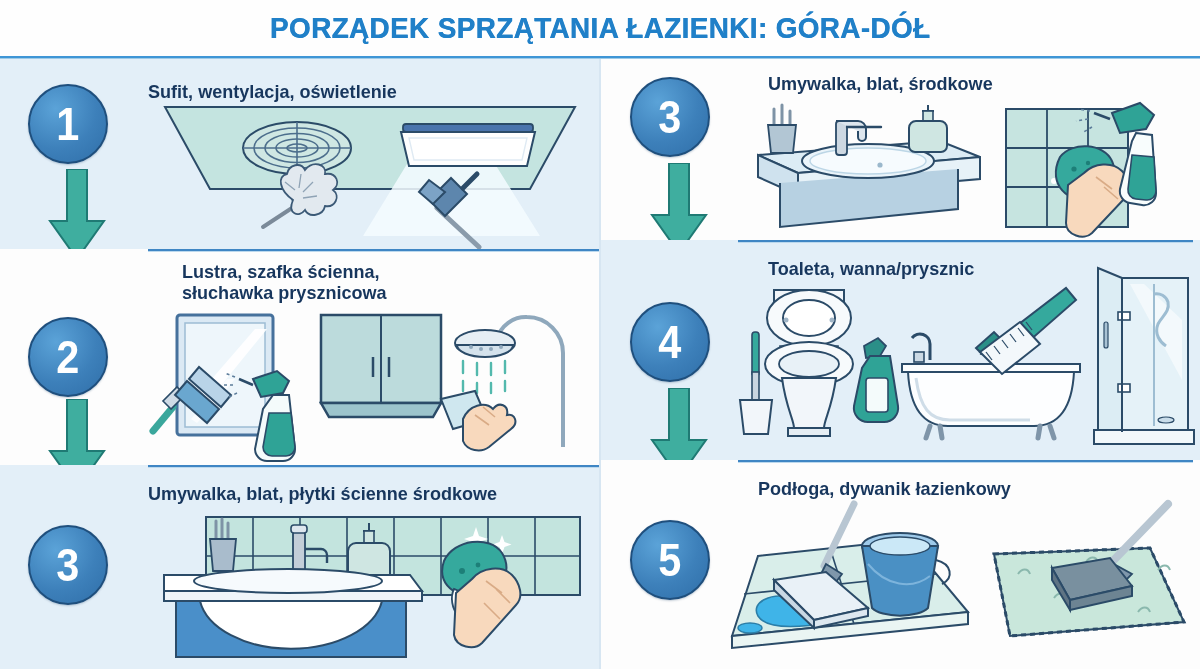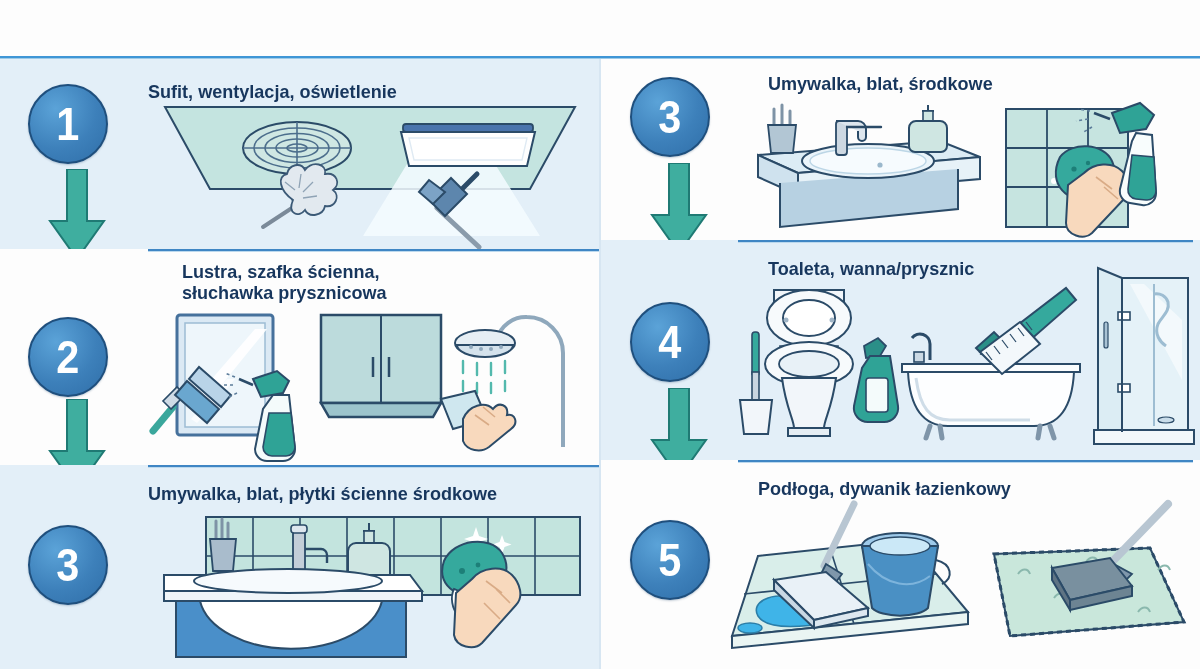--- a/index.html
+++ b/index.html
@@ -81,20 +81,23 @@
   .arrow svg{display:block;width:100%;height:100%;}
 
   .art{position:absolute;}
   .art svg{display:block;overflow:visible;}
 </style>
 </head>
 <body>
 
 <div id="infographic">
 
+  <div class="title-bar">
+    <div class="title-text">PORZĄDEK SPRZĄTANIA ŁAZIENKI: GÓRA-DÓŁ</div>
+  </div>
   <div class="title-rule"></div>
 
   <div class="column col-left">
 
     <div class="panel p1 bg-blue">
       <div class="badge" style="left:28px;top:25px;">
         <span>1</span>
       </div>
       <div class="step-title" style="left:148px;top:22px;width:440px;">Sufit, wentylacja, oświetlenie</div>
 

